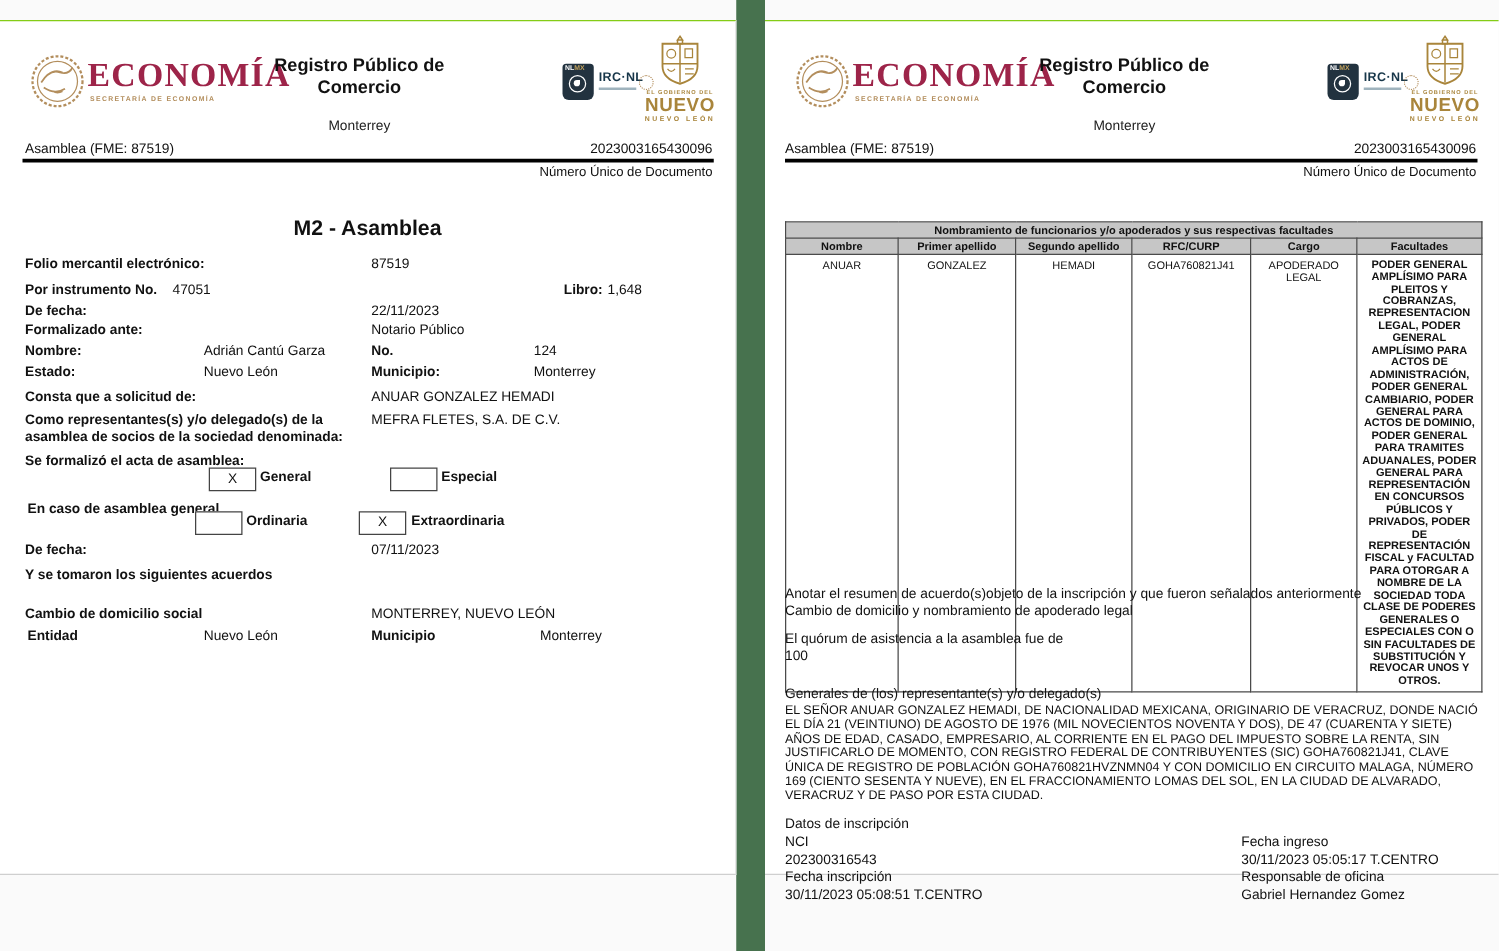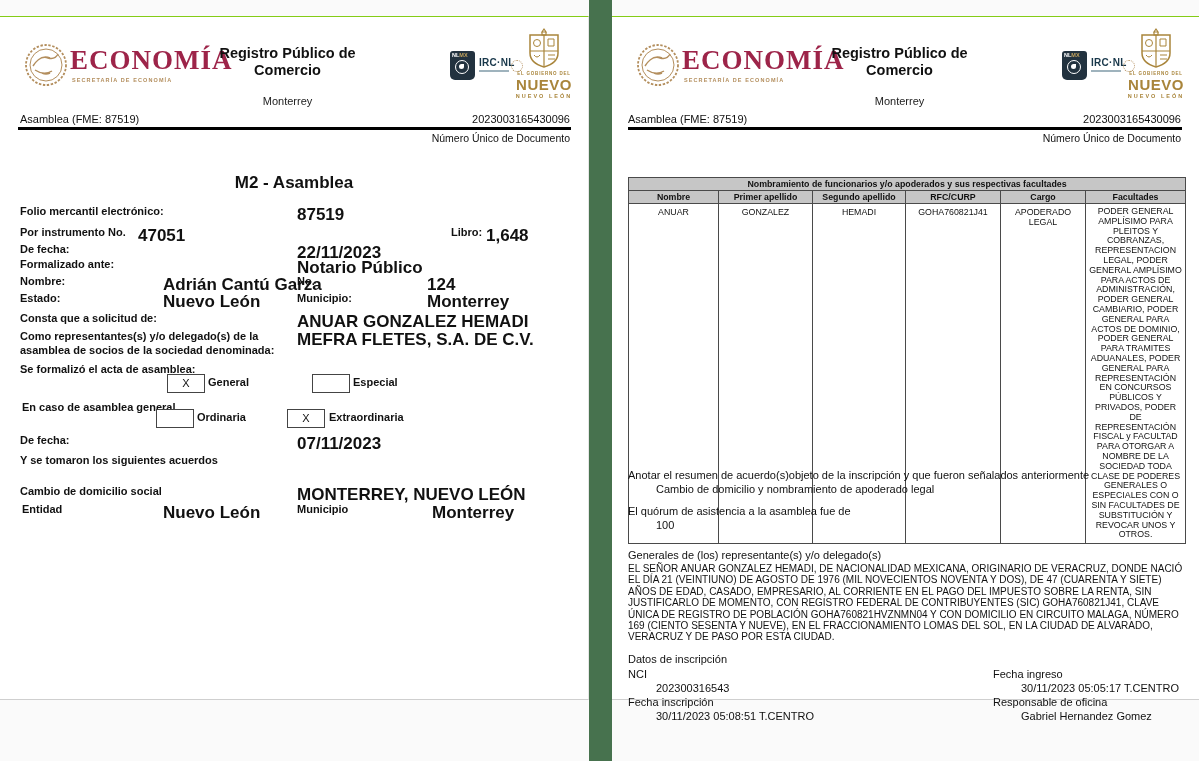--- a/index.html
+++ b/index.html
@@ -41,39 +41,39 @@
           font-size:15px; font-weight:bold; letter-spacing:.5px; color:#A9853B; }
   .gov3 { position:absolute; left:514px; top:76px; width:60px; text-align:center;
           font-size:5.5px; font-weight:bold; letter-spacing:2px; color:#A9853B; }
   .fme { position:absolute; left:20px; top:96px; font-size:11px; color:#111; }
   .nud-number { position:absolute; right:18px; top:96px; font-size:11px; color:#111; }
   .hdr-rule { position:absolute; left:18px; right:17px; top:110px; height:2.5px; background:#000; }
   .nud-caption { position:absolute; right:18px; top:115px; font-size:10.5px; color:#111; }
 
   
   .lbl { position:absolute; font-size:11px; font-weight:bold; color:#111; white-space:nowrap;text-align:center; }
-  .val { position:absolute; font-size:17px; color:#111; white-space:nowrap;font-weight:bold; }
+  .val { position:absolute; font-size:11px; color:#111; white-space:nowrap; }
   .lblw { position:absolute; font-size:11px; font-weight:bold; color:#111; line-height:13.5px; }
   .m2-title { position:absolute; left:0; top:156px; width:100%; text-align:center;
               font-size:17px; font-weight:bold; color:#111; }
   .cbx { position:absolute; width:38px; height:19px; border:1.5px solid #444; text-align:center;
          font-size:11px; line-height:17px; color:#111; background:#fff; }
 
   
   .tbl { position:absolute; left:16px; top:160px; width:557px; border-collapse:collapse;
          table-layout:fixed; }
   .tbl td, .tbl th { border:1px solid #4a4a4a; font-size:8.8px; color:#111;text-align:center; }
   .t-title { background:#c6c6c6; text-align:center; font-weight:bold; height:12px; padding:1px 2px; }
   .tbl th { background:#c6c6c6; text-align:center; font-weight:bold; height:13px; padding:1px 2px; }
   .t-cell { vertical-align:top; padding:3px 3px; height:232px; font-size:9px; }
-  .t-fac { font-size:8.5px; line-height:9.8px; }
+  .t-fac { font-size:8.5px; line-height:9.8px;font-weight:bold; }
 
   .para { position:absolute; font-size:10px; line-height:11.4px; color:#111; }
   .sm-b { position:absolute; font-size:11px; font-weight:normal; color:#111; white-space:nowrap; }
-  .sm   { position:absolute; font-size:11px; color:#111; white-space:nowrap;margin-left:28px; }
+  .sm   { position:absolute; font-size:11px; color:#111; white-space:nowrap; }
 </style>
 </head>
 <body>
 
 <div class="stage">
   <div class="divider"></div>
 
   <div class="page page-left">
 
     <svg class="seal" viewBox="0 0 44 44">

